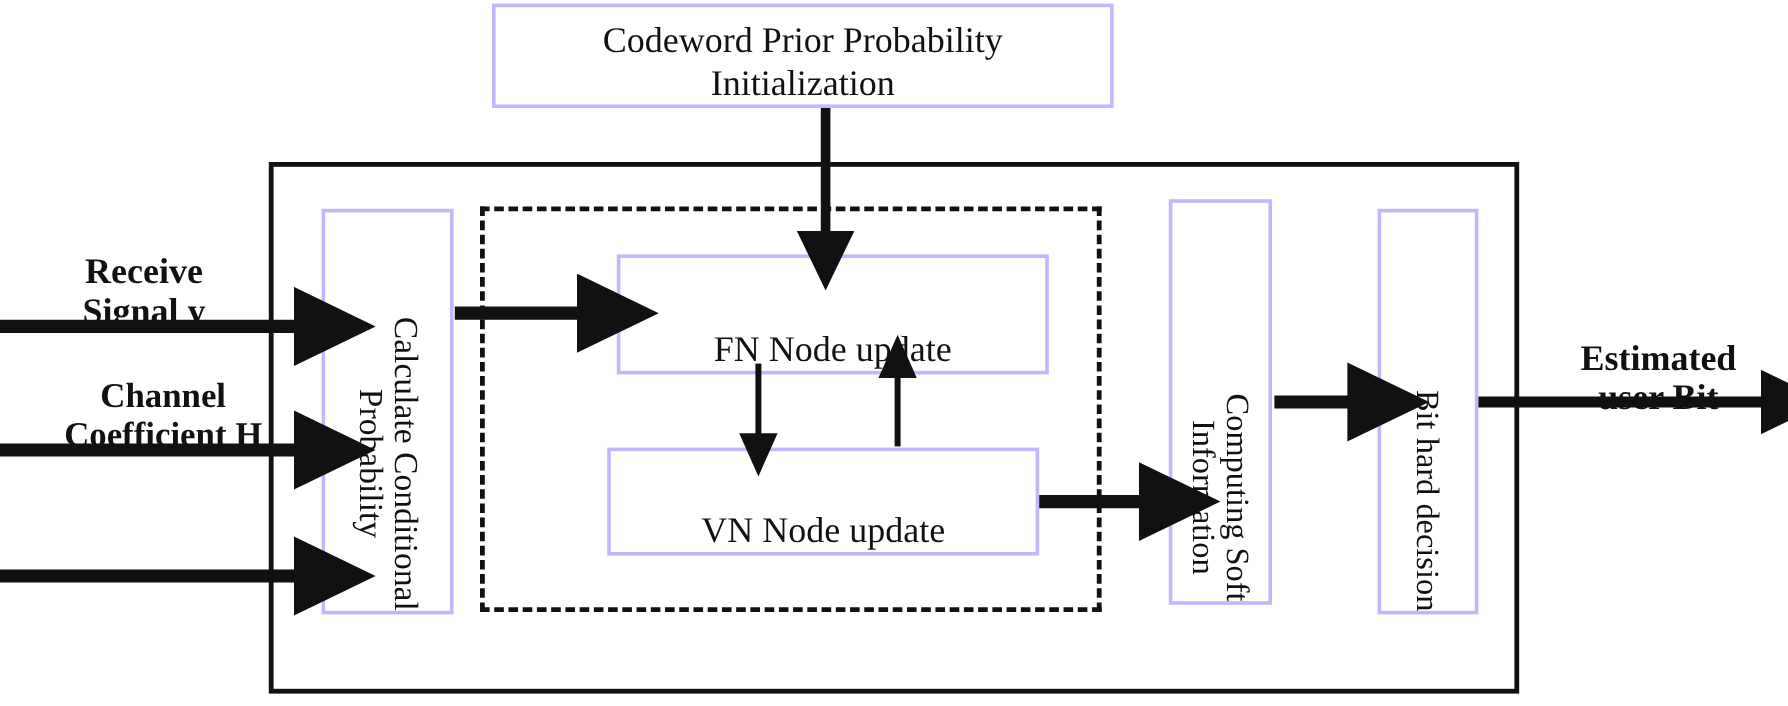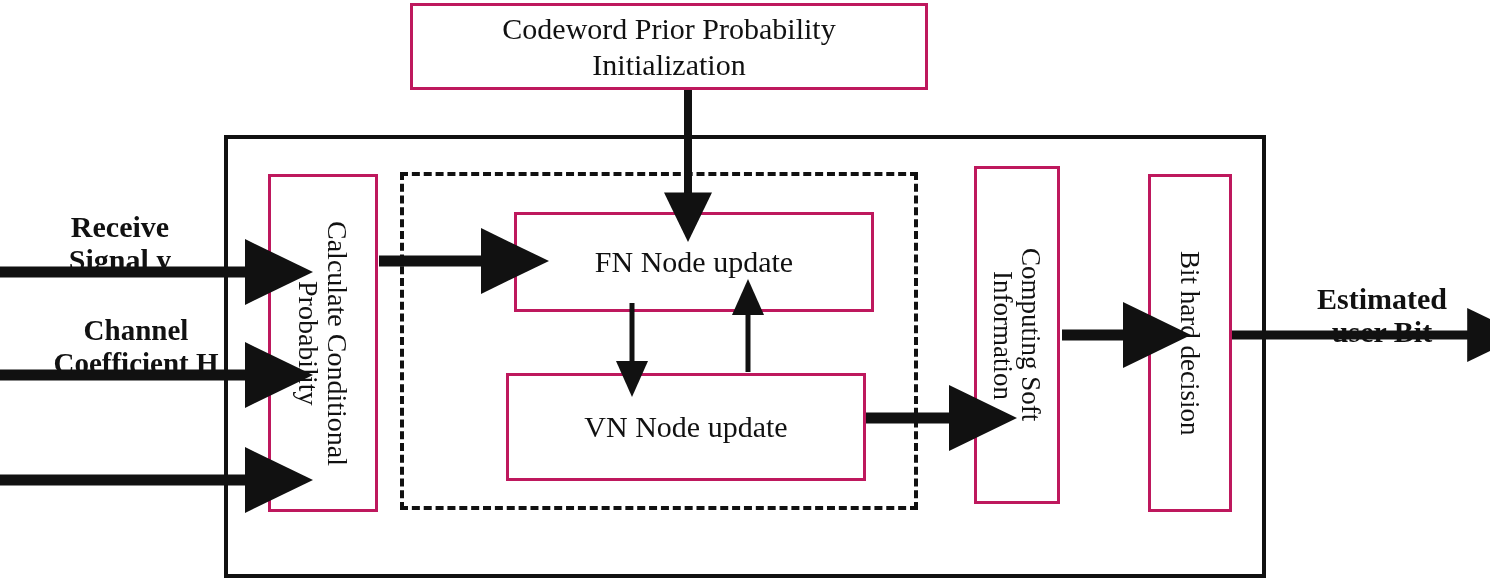--- a/index.html
+++ b/index.html
@@ -1,21 +1,21 @@
 <!DOCTYPE html>
 <html><head>
 <meta charset="utf-8">
 <style>
   html,body{margin:0;padding:0;background:#ffffff;}
   body{width:1490px;height:588px;overflow:hidden;
        font-family:"Liberation Serif","DejaVu Serif",serif;color:#111111;}
   #stage{position:relative;width:1490px;height:588px;background:#ffffff;}
 
   .box{position:absolute;box-sizing:border-box;background:#ffffff;
-       border:3px solid #be185d;display:flex;align-items:center;
+       border:3px solid #c4b5fd;display:flex;align-items:flex-end;
        justify-content:center;text-align:center;}
   .outer{position:absolute;box-sizing:border-box;background:transparent;
          border:4px solid #111111;}
   .dashed{position:absolute;box-sizing:border-box;background:transparent;
           border:4px dashed #111111;}
 
   .lbl{position:absolute;text-align:center;font-weight:bold;line-height:1.12;
        white-space:pre-line;color:#111111;}
 
   .vtext{writing-mode:vertical-rl;text-orientation:mixed;transform:rotate(0deg);
@@ -40,21 +40,21 @@
 
   <div class="box" style="left:268px;top:174px;width:110px;height:338px;">
     <span class="vtext" style="font-size:28px;">Calculate Conditional
 Probability</span>
   </div>
 
   <div class="box" style="left:514px;top:212px;width:360px;height:100px;">
     <span style="font-size:30px;">FN Node update</span>
   </div>
 
-  <div class="box" style="left:506px;top:373px;width:360px;height:108px;">
+  <div class="box" style="left:506px;top:373px;width:360px;height:90px;">
     <span style="font-size:30px;">VN Node update</span>
   </div>
 
   <div class="box" style="left:974px;top:166px;width:86px;height:338px;">
     <span class="vtext" style="font-size:27px;">Computing Soft
 Information</span>
   </div>
 
   <div class="box" style="left:1148px;top:174px;width:84px;height:338px;">
     <span class="vtext" style="font-size:27px;">Bit hard decision</span>

